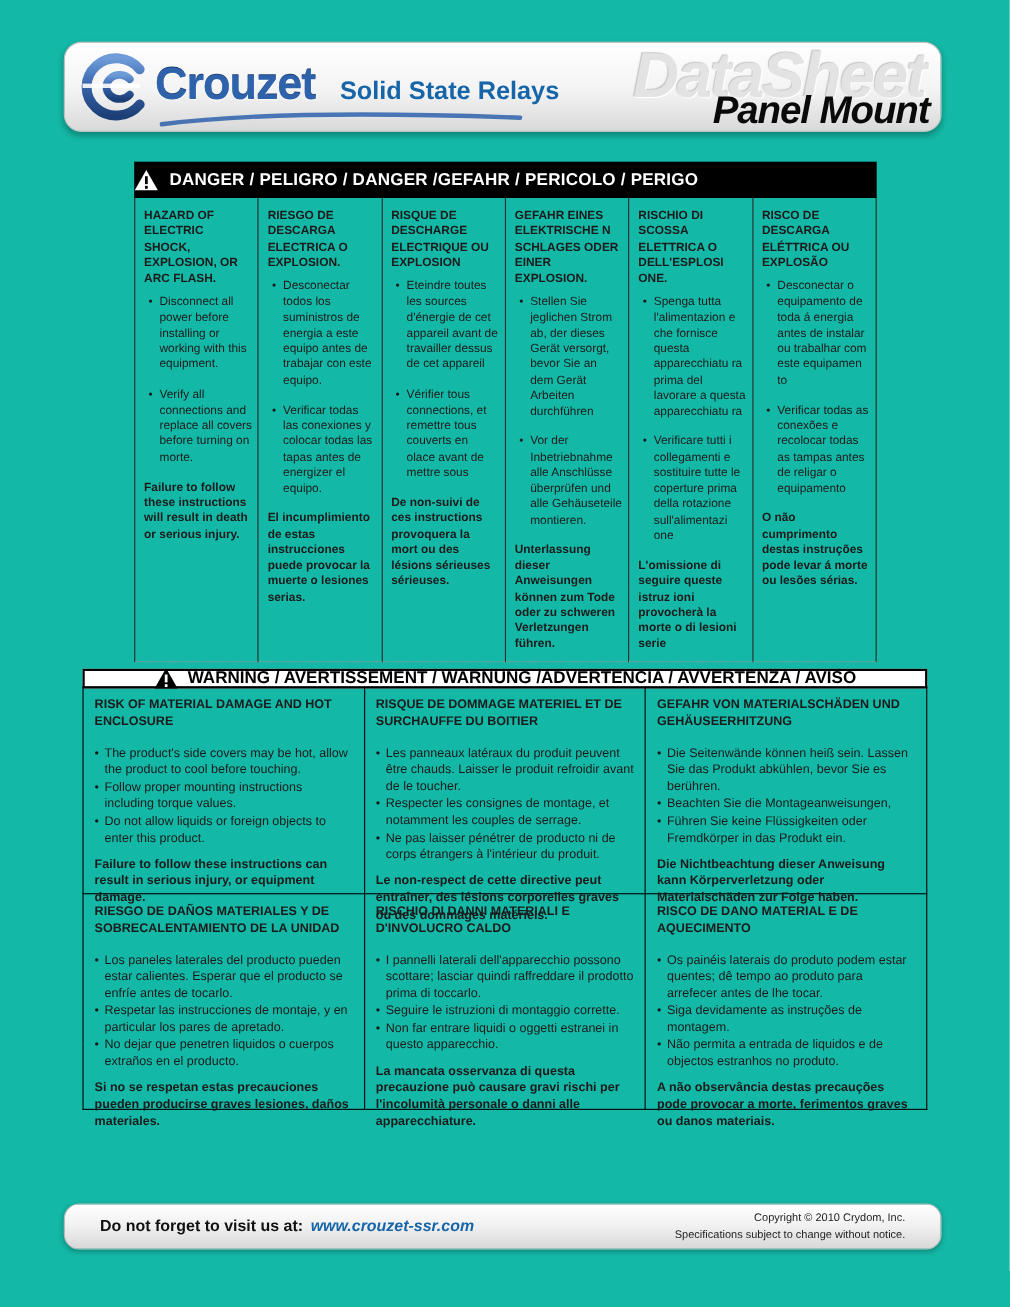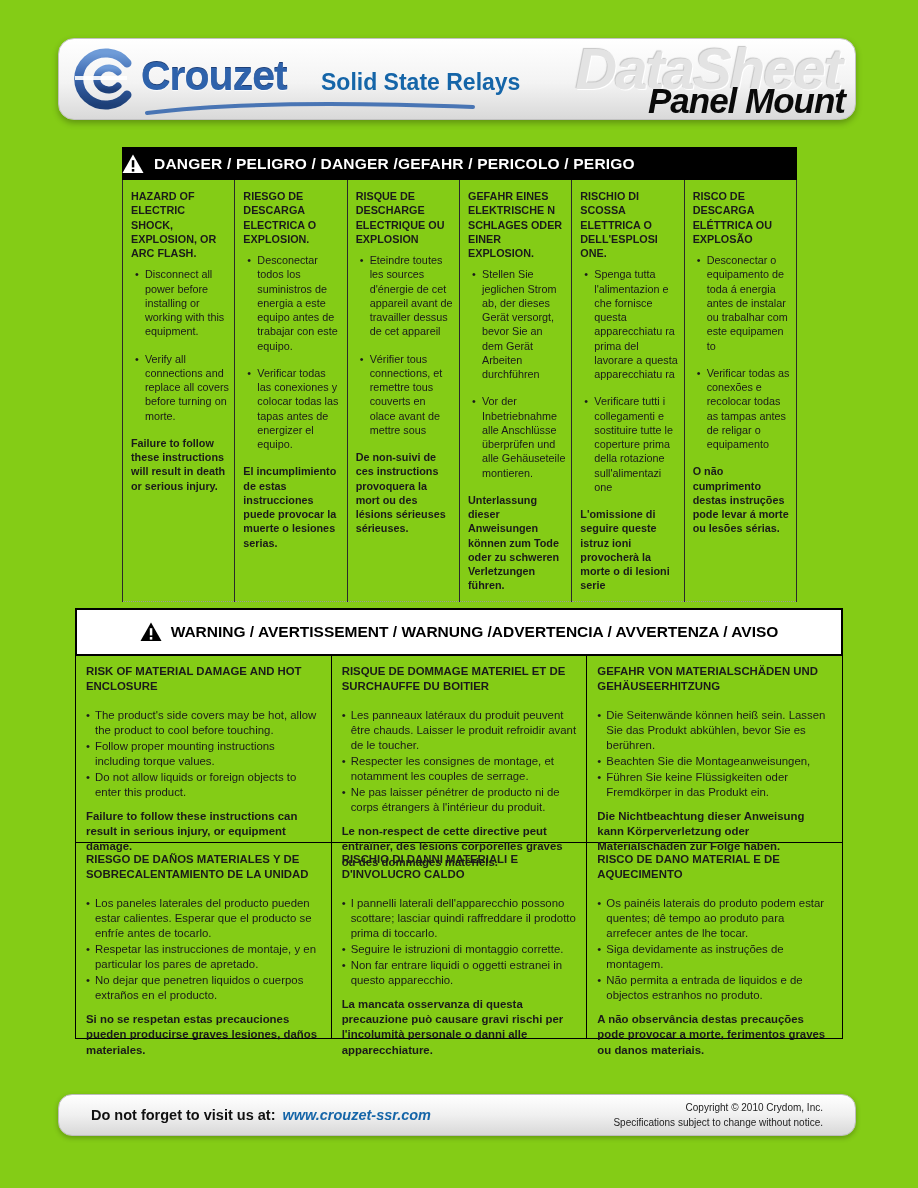--- a/index.html
+++ b/index.html
@@ -1,38 +1,38 @@
 <!DOCTYPE html>
 <html><head>
 <meta charset="utf-8">
 <style>
   * { box-sizing: border-box; margin: 0; padding: 0; }
   html, body { background: #fff; }
   .page {
-    position: relative; width: 918px; height: 1188px; background: #84cc16;
+    position: relative; width: 918px; height: 1188px; background: #14b8a6;
     font-family: "Liberation Sans", sans-serif; color: #1a1a1a; overflow: hidden; text-decoration: underline;
   }
 
   
   .header-bar {
     position: absolute; left: 58px; top: 38px; width: 798px; height: 82px;
     border-radius: 16px; border: 1px solid #c2c2c2;
     background: linear-gradient(180deg, #ffffff 0%, #f3f3f3 55%, #d9d9d9 100%);
     box-shadow: 0 3px 6px rgba(0,0,0,0.28);
   }
   .logo-wrap { position: absolute; left: 14px; top: 8px; width: 64px; height: 64px; }
   .brand-name {
     position: absolute; left: 82px; top: 14px;
     font-size: 41px; font-weight: bold; color: #2e62ab;
     text-shadow: 0 1px 1px rgba(255,255,255,0.8), 0 -1px 0 #1d3f77;
     letter-spacing: -1px;
   }
   .brand-swoosh { position: absolute; left: 86px; top: 62px; width: 330px; height: 16px; }
   .product-line {
-    position: absolute; left: 262px; top: 30px;
+    position: absolute; left: 250px; top: 30px;
     font-size: 23px; font-weight: bold; color: #1565a8; letter-spacing: 0px;
   }
   .watermark {
     position: absolute; right: 14px; top: -4px;
     font-size: 58px; font-weight: bold; font-style: italic;
     color: #e3e3e3; letter-spacing: -2px;
     text-shadow: 1px 1px 0 #ffffff, -1px -1px 1px #c6c6c6;
     white-space: nowrap;
   }
   .panel-title {
@@ -65,21 +65,21 @@
   table.danger-table td:last-child { border-right: none; }
   .dc-title { font-weight: bold; margin-bottom: 7px; }
   .dc-list { list-style: none; margin-left: 4px; }
   .dc-list li { position: relative; padding-left: 10px; margin-bottom: 13px; }
   .dc-list li::before { content: "\2022"; position: absolute; left: 0; top: 0; }
   .dc-footer { font-weight: bold; margin-top: 4px; }
 
   
   .warning-sec { position: absolute; left: 75px; top: 608px; width: 768px; }
   .warning-banner {
-    height: 48px; background: #fff; border: 2px solid #000;
+    height: 18px; background: #fff; border: 2px solid #000;
     display: flex; align-items: center; justify-content: center; gap: 9px;
     font-size: 15.5px; font-weight: bold; color: #000;
   }
   table.warning-table { width: 100%; border-collapse: collapse; table-layout: fixed; margin-top: -2px; }
   table.warning-table td {
     width: 33.333%; vertical-align: top; border: 1.5px solid #000;
     padding: 9px 10px 8px 10px; font-size: 11.4px; line-height: 1.32; margin-top: 28px;
   }
   .cell-inner { display: flex; flex-direction: column; }
   .row1 .cell-inner { height: 170px; }

